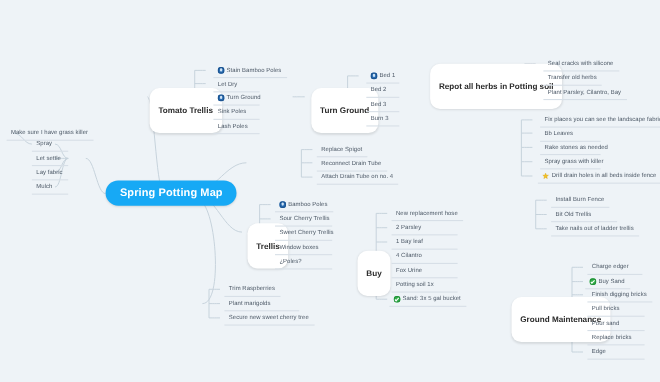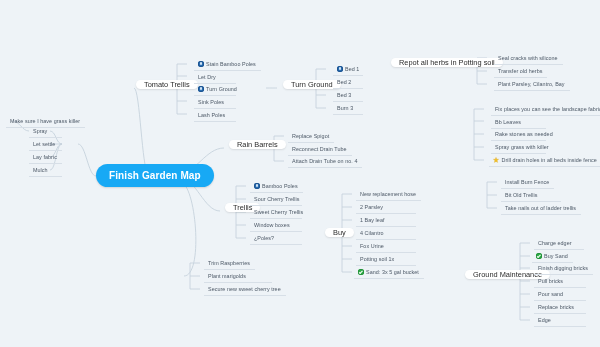--- a/index.html
+++ b/index.html
@@ -43,23 +43,23 @@
     border-radius: 14px;
     padding: 6px 13px;
     letter-spacing: .1px;
     box-shadow: 0 1px 2px rgba(0,0,0,.13);
   }
   
   .topic {
     background: #ffffff;
     color: #2b2b2b;
     font-size: 7.4px;
-    font-weight: normal;
+    font-weight: bold;
     border-radius: 9px;
-    padding: 0 8px;
+    padding: 16px 8px;
     box-shadow: 0 1px 2px rgba(0,0,0,.10);
   }
   
   .leaf {
     background: transparent;
     color: #4c5866;
     font-size: 5.4px;
     font-weight: normal;
     padding: 3px 5px 3px 4px;
     border-bottom: 1px solid #d7dfe7;
@@ -192,21 +192,21 @@
       <path d="M530,268 C525,268 525,268 520,268"></path>
       <path d="M530,281 C525,281 525,281 520,281"></path>
       <path d="M530,294 C525,294 525,294 520,294"></path>
       <path d="M530,307 C525,307 525,307 520,307"></path>
       <path d="M530,320 C525,320 525,320 520,320"></path>
       <path d="M520,243 L520,320"></path>
     </g>
   </svg>
 
   <div class="node root" style="left:96px; top:164px;">
-    <span>Finish Garden Map</span>
+    <span>Spring Potting Map</span>
   </div>
 
   <div class="node leaf" style="left:29px; top:125px; width:33px;">
     <span class="txt">Spray</span>
   </div>
   <div class="node leaf" style="left:29px; top:138px; width:33px;">
     <span class="txt">Let settle</span>
   </div>
   <div class="node leaf" style="left:29px; top:151px; width:33px;">
     <span class="txt">Lay fabric</span>
@@ -283,23 +283,20 @@
   </div>
   <div class="node leaf" style="left:489px; top:154px;">
     <span class="ic ic-star">
       <svg viewBox="0 0 10 10" width="6" height="6">
         <polygon points="5,0.6 6.2,3.6 9.4,3.8 6.9,5.9 7.7,9 5,7.3 2.3,9 3.1,5.9 0.6,3.8 3.8,3.6" fill="#f2c026" stroke="#d8a417" stroke-width="0.5"></polygon>
       </svg>
     </span>
     <span class="txt">Drill drain holes in all beds inside fence</span>
   </div>
 
-  <div class="node topic" style="left:229px; top:140px;">
-    <span>Rain Barrels</span>
-  </div>
   <div class="node leaf" style="left:288px; top:130px;">
     <span class="txt">Replace Spigot</span>
   </div>
   <div class="node leaf" style="left:288px; top:143px;">
     <span class="txt">Reconnect Drain Tube</span>
   </div>
   <div class="node leaf" style="left:288px; top:155px;">
     <span class="txt">Attach Drain Tube on no. 4</span>
   </div>
 

